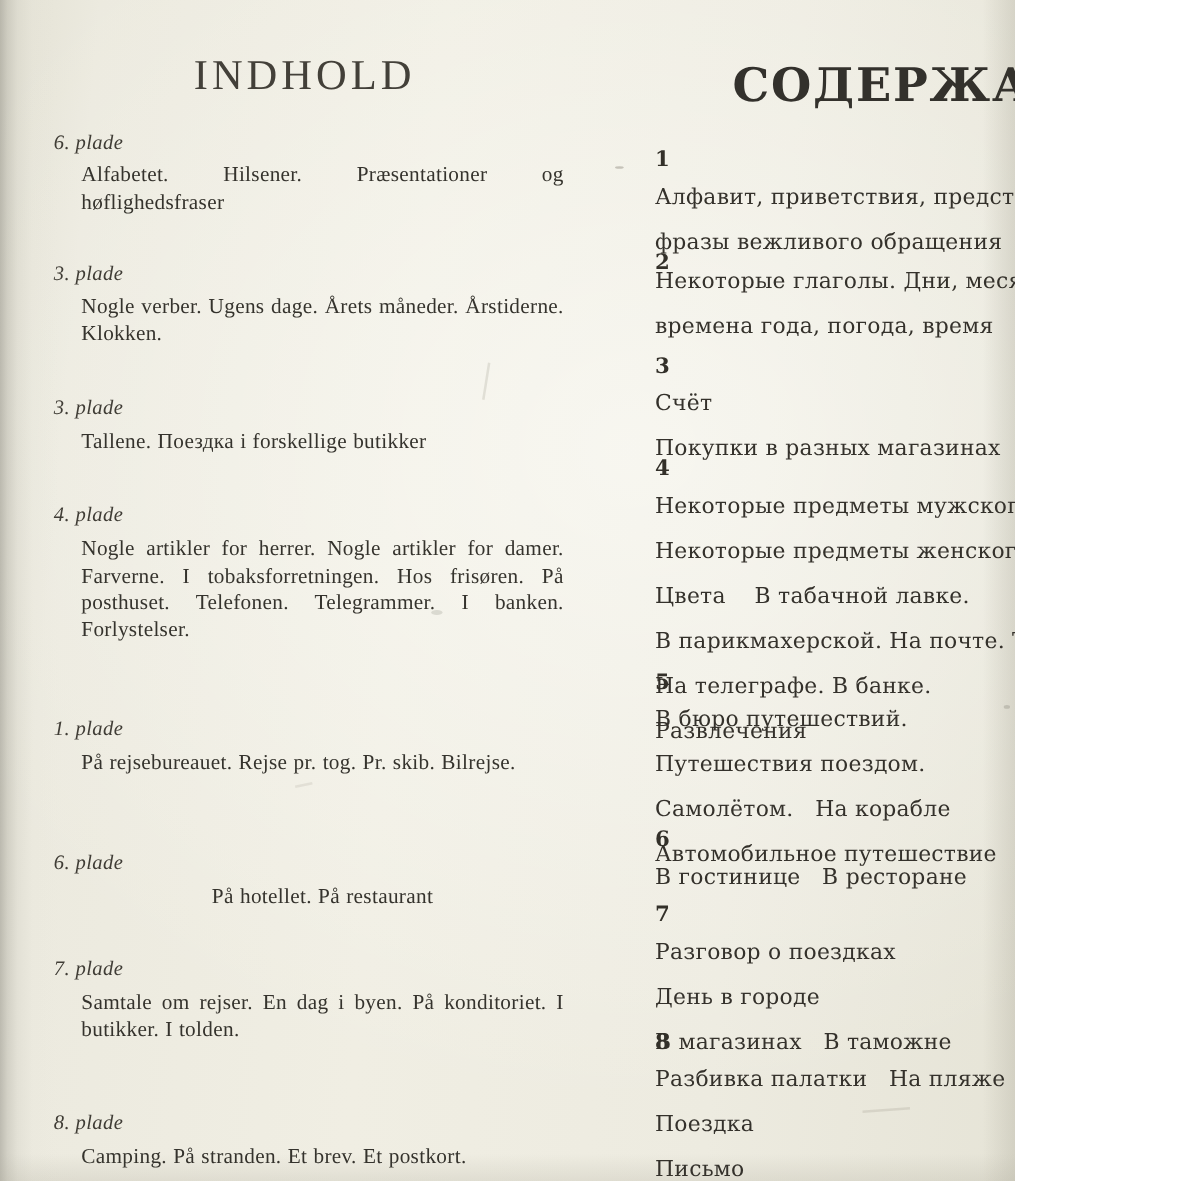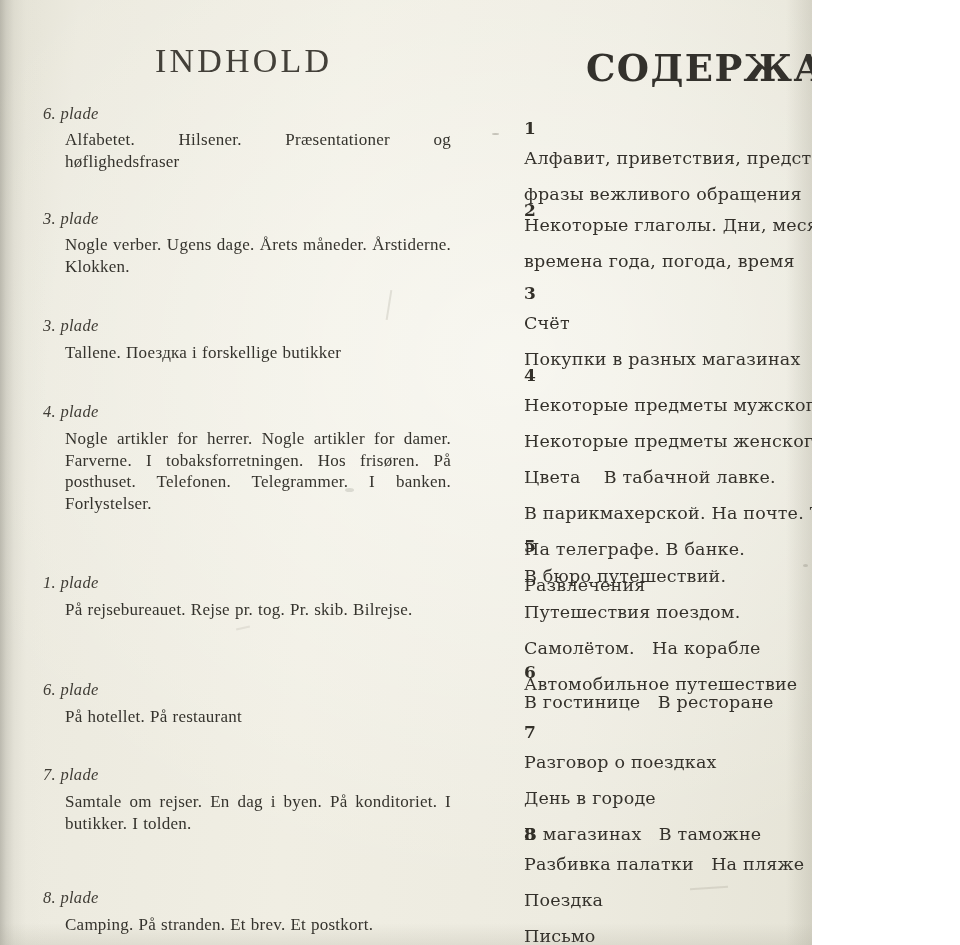--- a/index.html
+++ b/index.html
@@ -182,21 +182,21 @@
       <div class="da-body" style="top:26px;">Nogle artikler for herrer. Nogle artikler for damer. Farverne. I tobaksforretningen. Hos frisøren. På posthuset. Telefonen. Telegrammer. I banken. Forlystelser.</div>
     </div>
 
     <div class="da-entry" style="top:573px;">
       <div class="da-label">1. plade</div>
       <div class="da-body nojust" style="top:26px;">På rejsebureauet. Rejse pr. tog. Pr. skib. Bilrejse.</div>
     </div>
 
     <div class="da-entry" style="top:680px;">
       <div class="da-label">6. plade</div>
-      <div class="da-body nojust" style="top:26px;">På hotellet. På restaurant</div>
+      <div class="da-body nojust" style="top:26px;text-align:center;">På hotellet. På restaurant</div>
     </div>
 
     <div class="da-entry" style="top:765px;">
       <div class="da-label">7. plade</div>
       <div class="da-body" style="top:26px;">Samtale om rejser. En dag i byen. På konditoriet. I butikker. I tolden.</div>
     </div>
 
     <div class="da-entry" style="top:888px;">
       <div class="da-label">8. plade</div>
       <div class="da-body nojust" style="top:26px;">Camping. På stranden. Et brev. Et postkort.</div>

